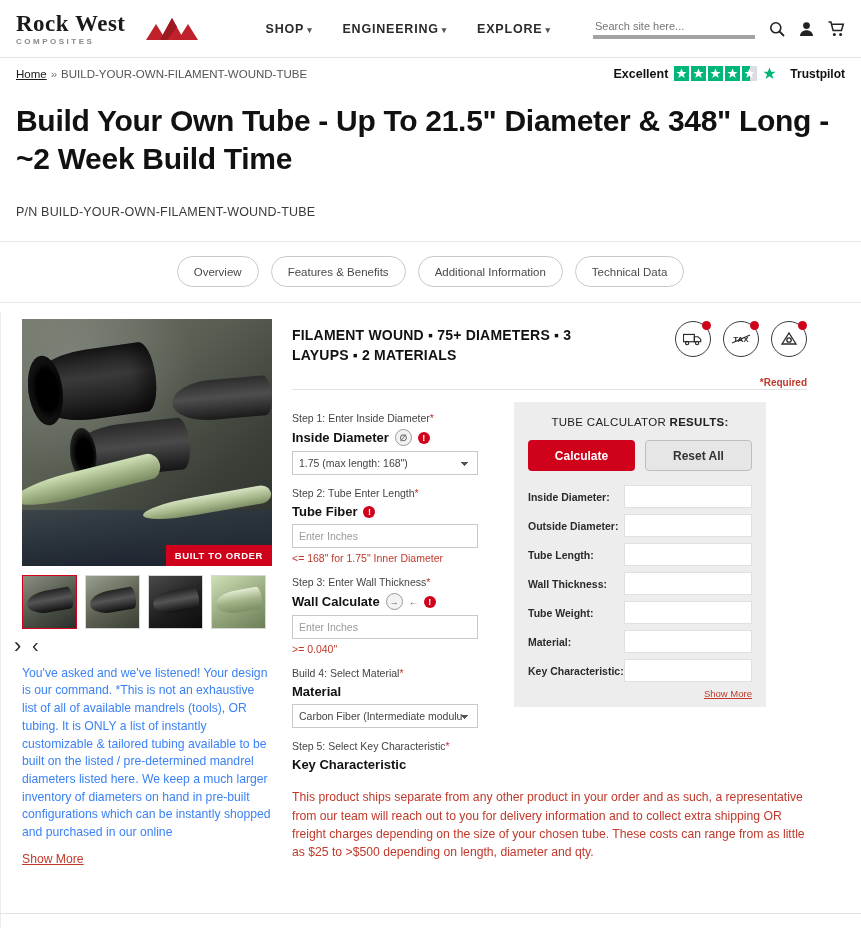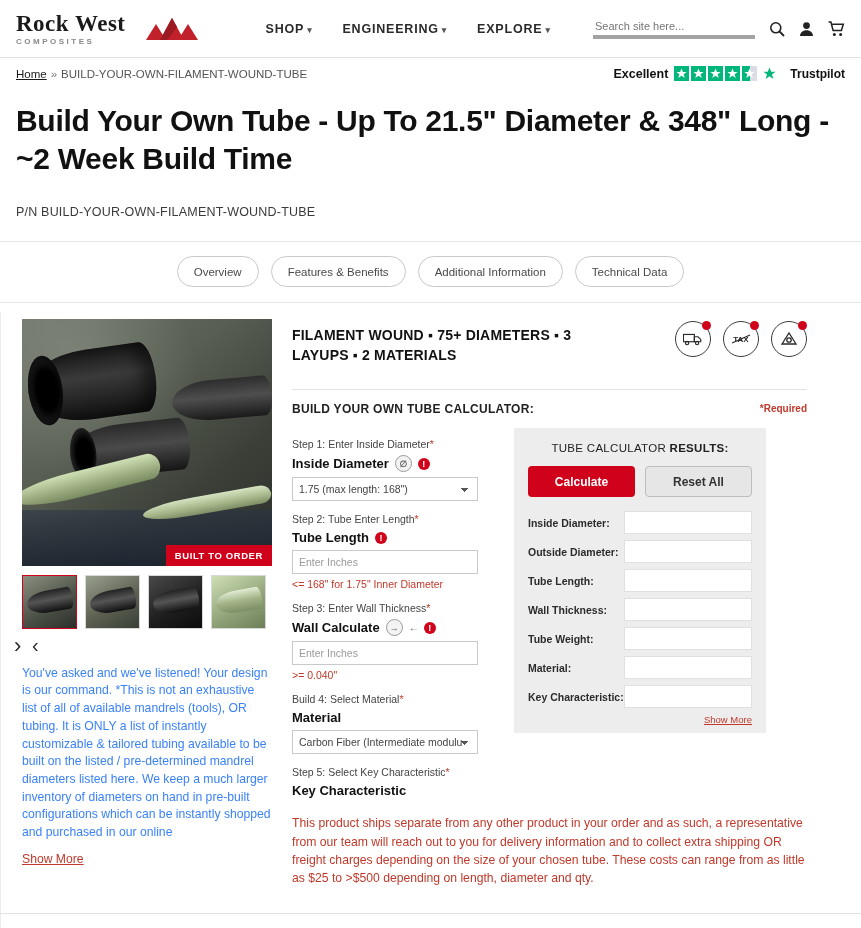--- a/index.html
+++ b/index.html
@@ -539,42 +539,41 @@
           <svg width="20" height="16" viewBox="0 0 20 16">
               <path d="M3 13 L10 2 L17 13 Z" fill="none" stroke="#2b2b2b" stroke-width="1.3"></path>
               <circle cx="10" cy="9" r="2.2" fill="none" stroke="#2b2b2b" stroke-width="1.3"></circle>
             </svg>
           <span class="dot"></span>
         </div>
       </div>
 
       <hr class="hr-main">
 
-      <div class="calc-title">BUILD YOUR OWN TUBE CALCULATOR:</div>
       <div class="required">*Required</div>
 
       <div class="calc-grid">
 
         <div class="form-col">
 
           
           <div class="step-lbl"><span>Step 1: Enter Inside Diameter</span><span class="star">*</span></div>
           <div class="field-lbl">
             <span>Inside Diameter</span>
             <span class="tool-ic">∅</span>
             <span class="info-dot">!</span>
           </div>
           <select class="ctl">
             <option>1.75 (max length: 168")</option>
           </select>
 
           
           <div class="step-lbl"><span>Step 2: Tube Enter Length</span><span class="star">*</span></div>
           <div class="field-lbl">
-            <span>Tube Length</span>
+            <span>Tube Fiber</span>
             <span class="info-dot">!</span>
           </div>
           <input class="ctl" placeholder="Enter Inches" style="">
           <div class="hint">&lt;= 168" for 1.75" Inner Diameter</div>
 
           
           <div class="step-lbl"><span>Step 3: Enter Wall Thickness</span><span class="star">*</span></div>
           <div class="field-lbl">
             <span>Wall Calculate</span>
             <span class="tool-ic">→</span>

